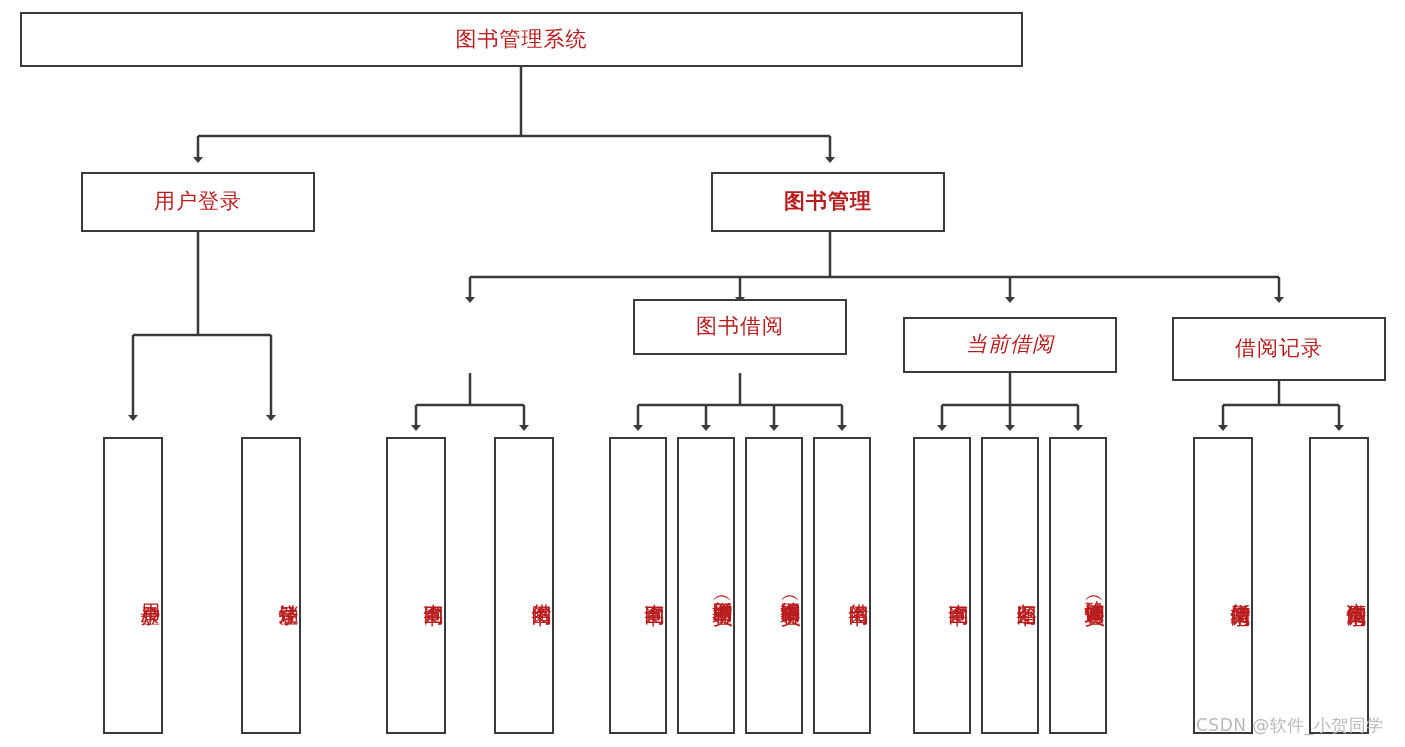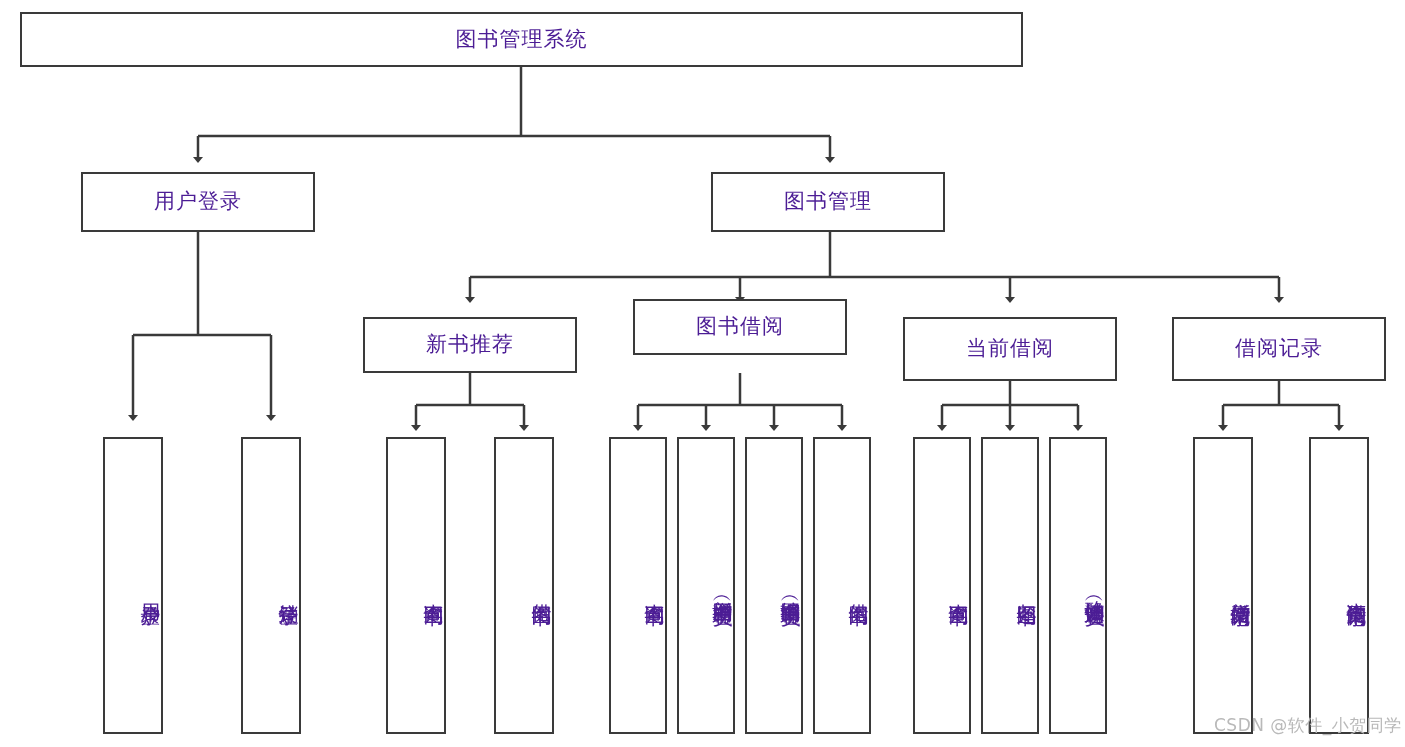--- a/index.html
+++ b/index.html
@@ -26,21 +26,21 @@
     pointer-events: none;
   }
   .node {
     position: absolute;
     box-sizing: border-box;
     border: 2.5px solid #3a3a3a;
     background: #ffffff;
     display: flex;
     align-items: center;
     justify-content: center;
-    color: #4c1d95;
+    color: #b91c1c;
     text-align: center;
   }
   .node.h {
     font-size: 21px;
     letter-spacing: 1px;
     line-height: 1.1;
   }
   .node.v {
     font-size: 20px;
     line-height: 1.08;
@@ -56,21 +56,20 @@
     writing-mode: vertical-rl;
     text-orientation: upright;
   }
   .watermark {
     position: absolute;
     font-size: 17px;
     color: #b9b9b9;
     letter-spacing: 0.5px;
     white-space: nowrap;
     user-select: none;
-    margin-left: 18px;
   }
 </style>
 </head>
 <body>
 
 <div id="canvas">
 
   <svg id="wires" viewBox="0 0 1405 747">
     <defs>
       <marker id="arrow" markerWidth="10" markerHeight="10" refX="3" refY="5" orient="auto" markerUnits="userSpaceOnUse">
@@ -121,31 +120,28 @@
     </g>
   </svg>
 
   <div class="node h" style="left:20px; top:12px; width:1003px; height:55px;">
     <span>图书管理系统</span>
   </div>
 
   <div class="node h" style="left:81px; top:172px; width:234px; height:60px;">
     <span>用户登录</span>
   </div>
-  <div class="node h" style="left:711px; top:172px; width:234px; height:60px;">
+  <div class="node h" style="left:711px; top:172px; width:234px; height:60px;font-weight:bold;">
     <span>图书管理</span>
   </div>
 
-  <div class="node h" style="left:363px; top:317px; width:214px; height:56px;">
-    <span>新书推荐</span>
-  </div>
   <div class="node h" style="left:633px; top:299px; width:214px; height:56px;">
     <span>图书借阅</span>
   </div>
-  <div class="node h" style="left:903px; top:317px; width:214px; height:64px;">
+  <div class="node h" style="left:903px; top:317px; width:214px; height:56px;font-style:italic;">
     <span>当前借阅</span>
   </div>
   <div class="node h" style="left:1172px; top:317px; width:214px; height:64px;">
     <span>借阅记录</span>
   </div>
 
   <div class="node v" style="left:103px; top:437px; width:60px; height:297px;">
     <span>用户登录</span>
   </div>
   <div class="node v" style="left:241px; top:437px; width:60px; height:297px;">

